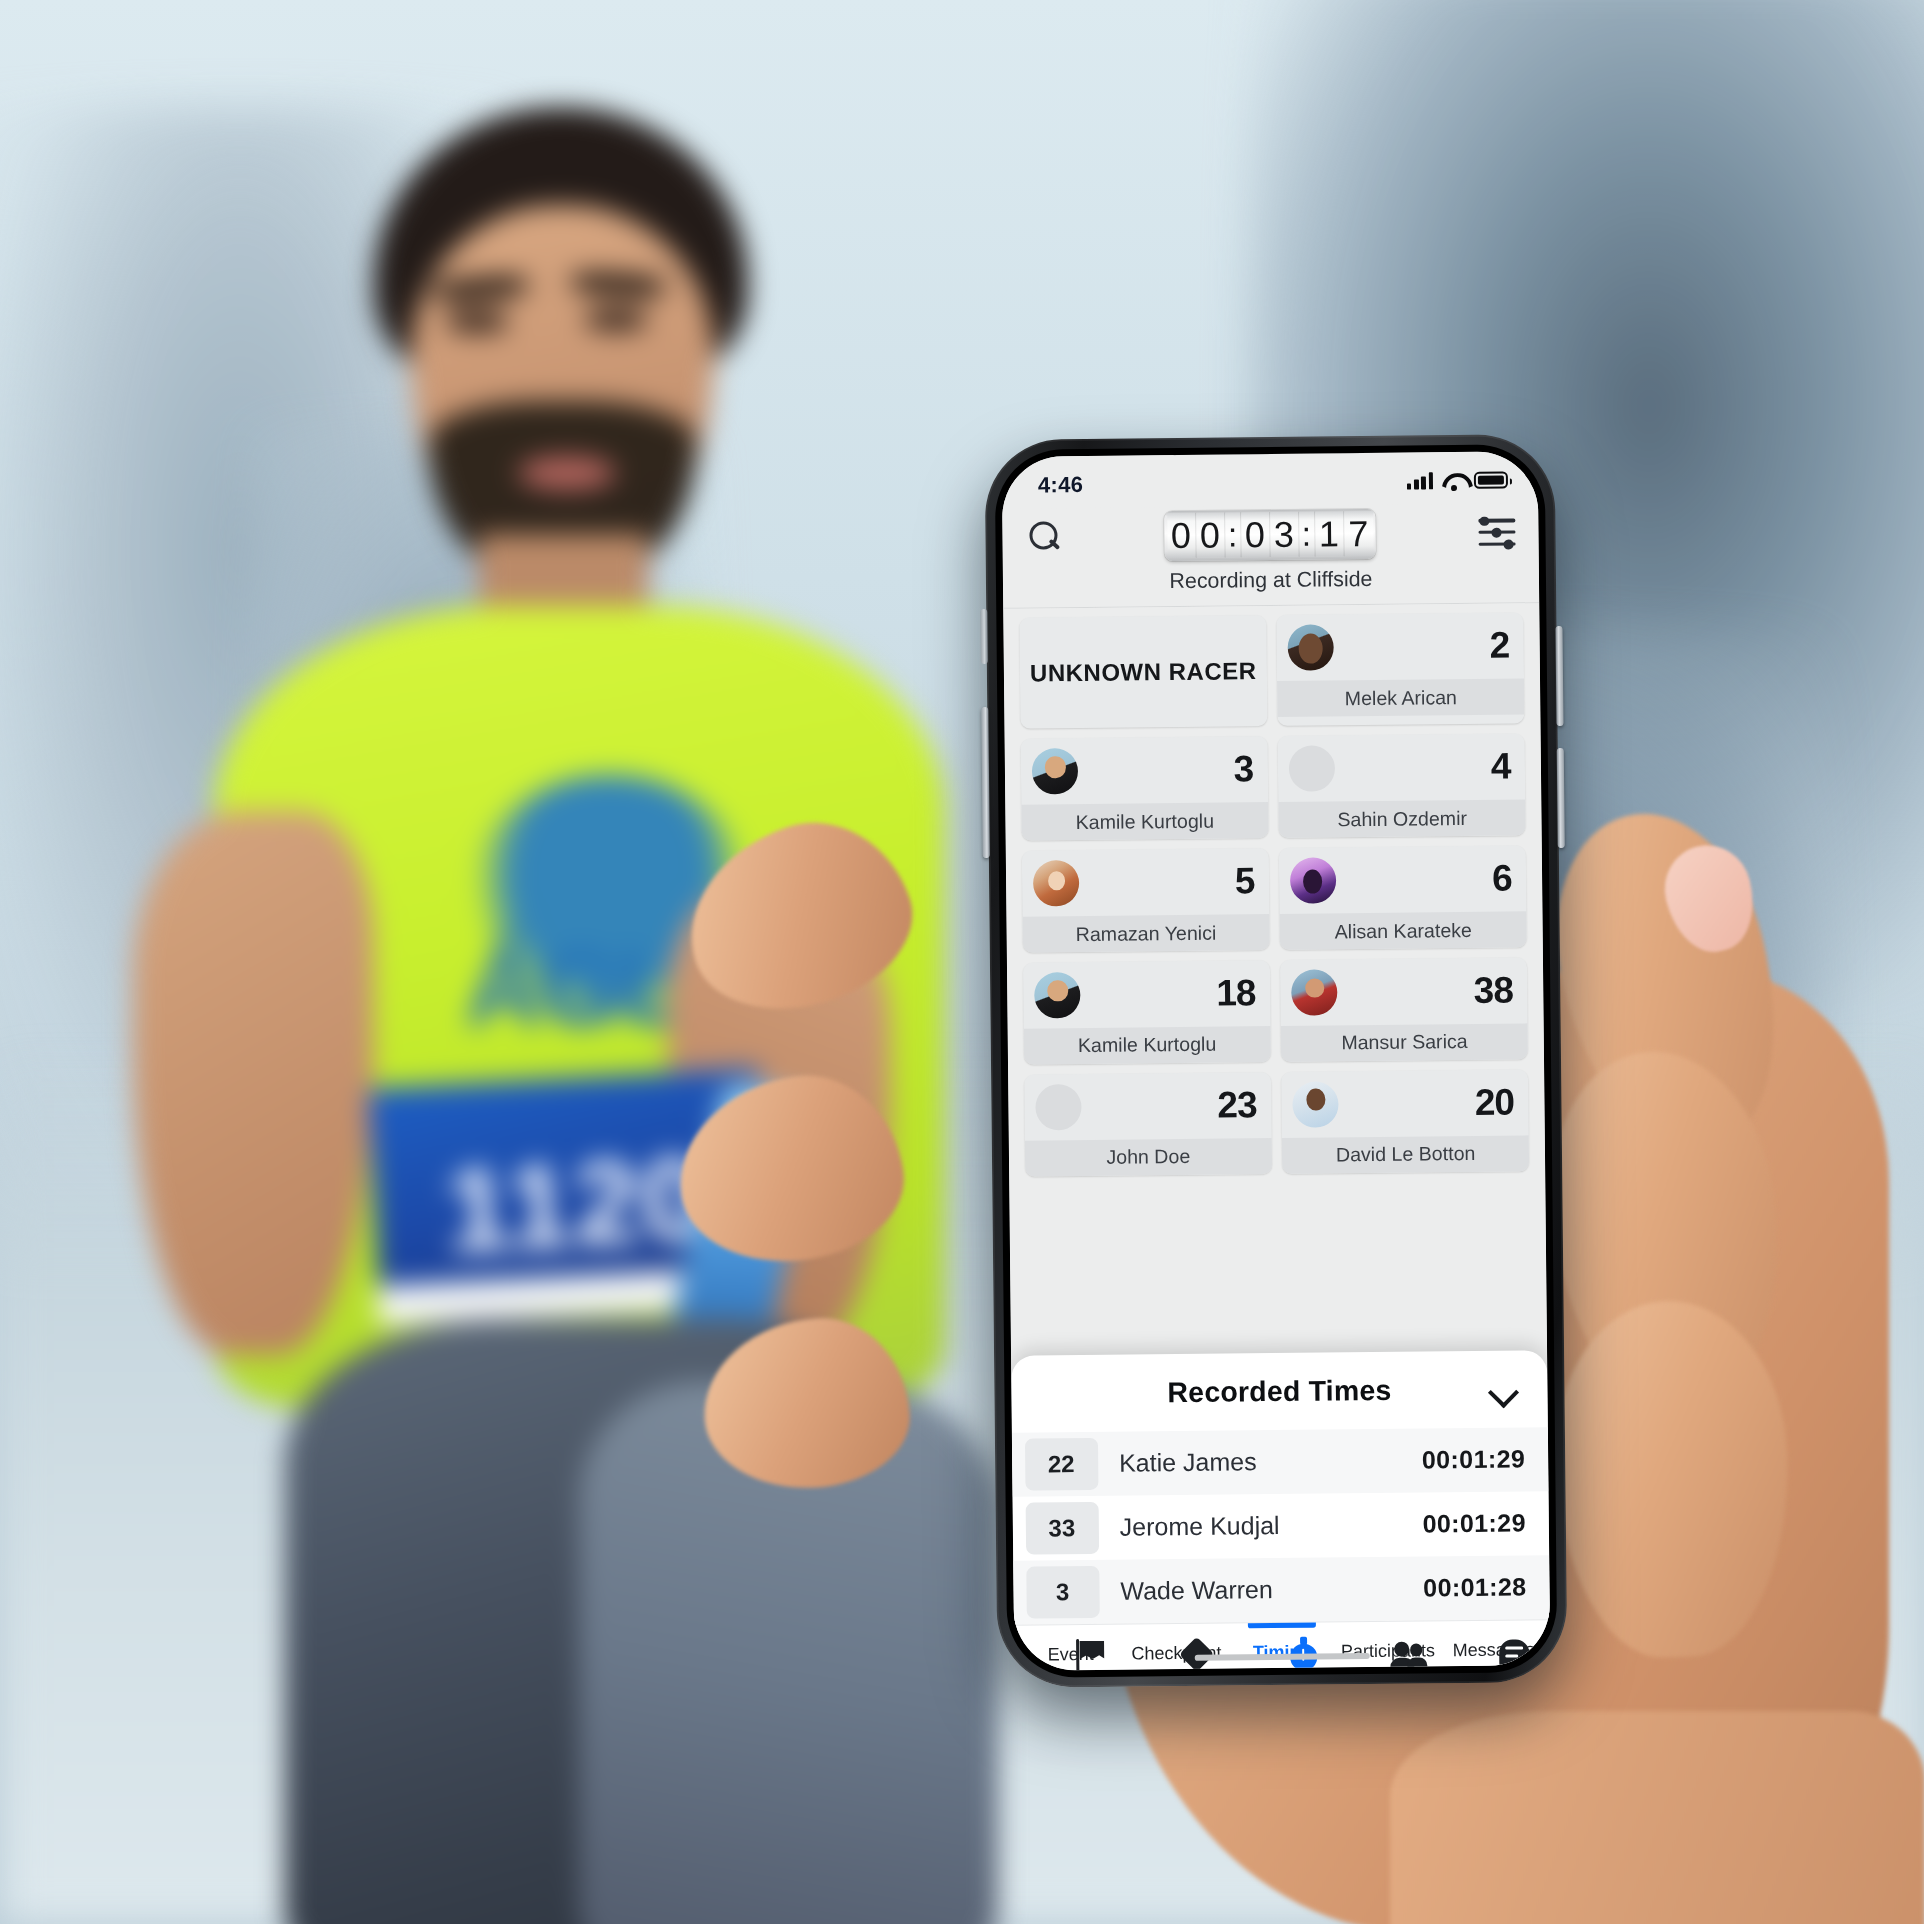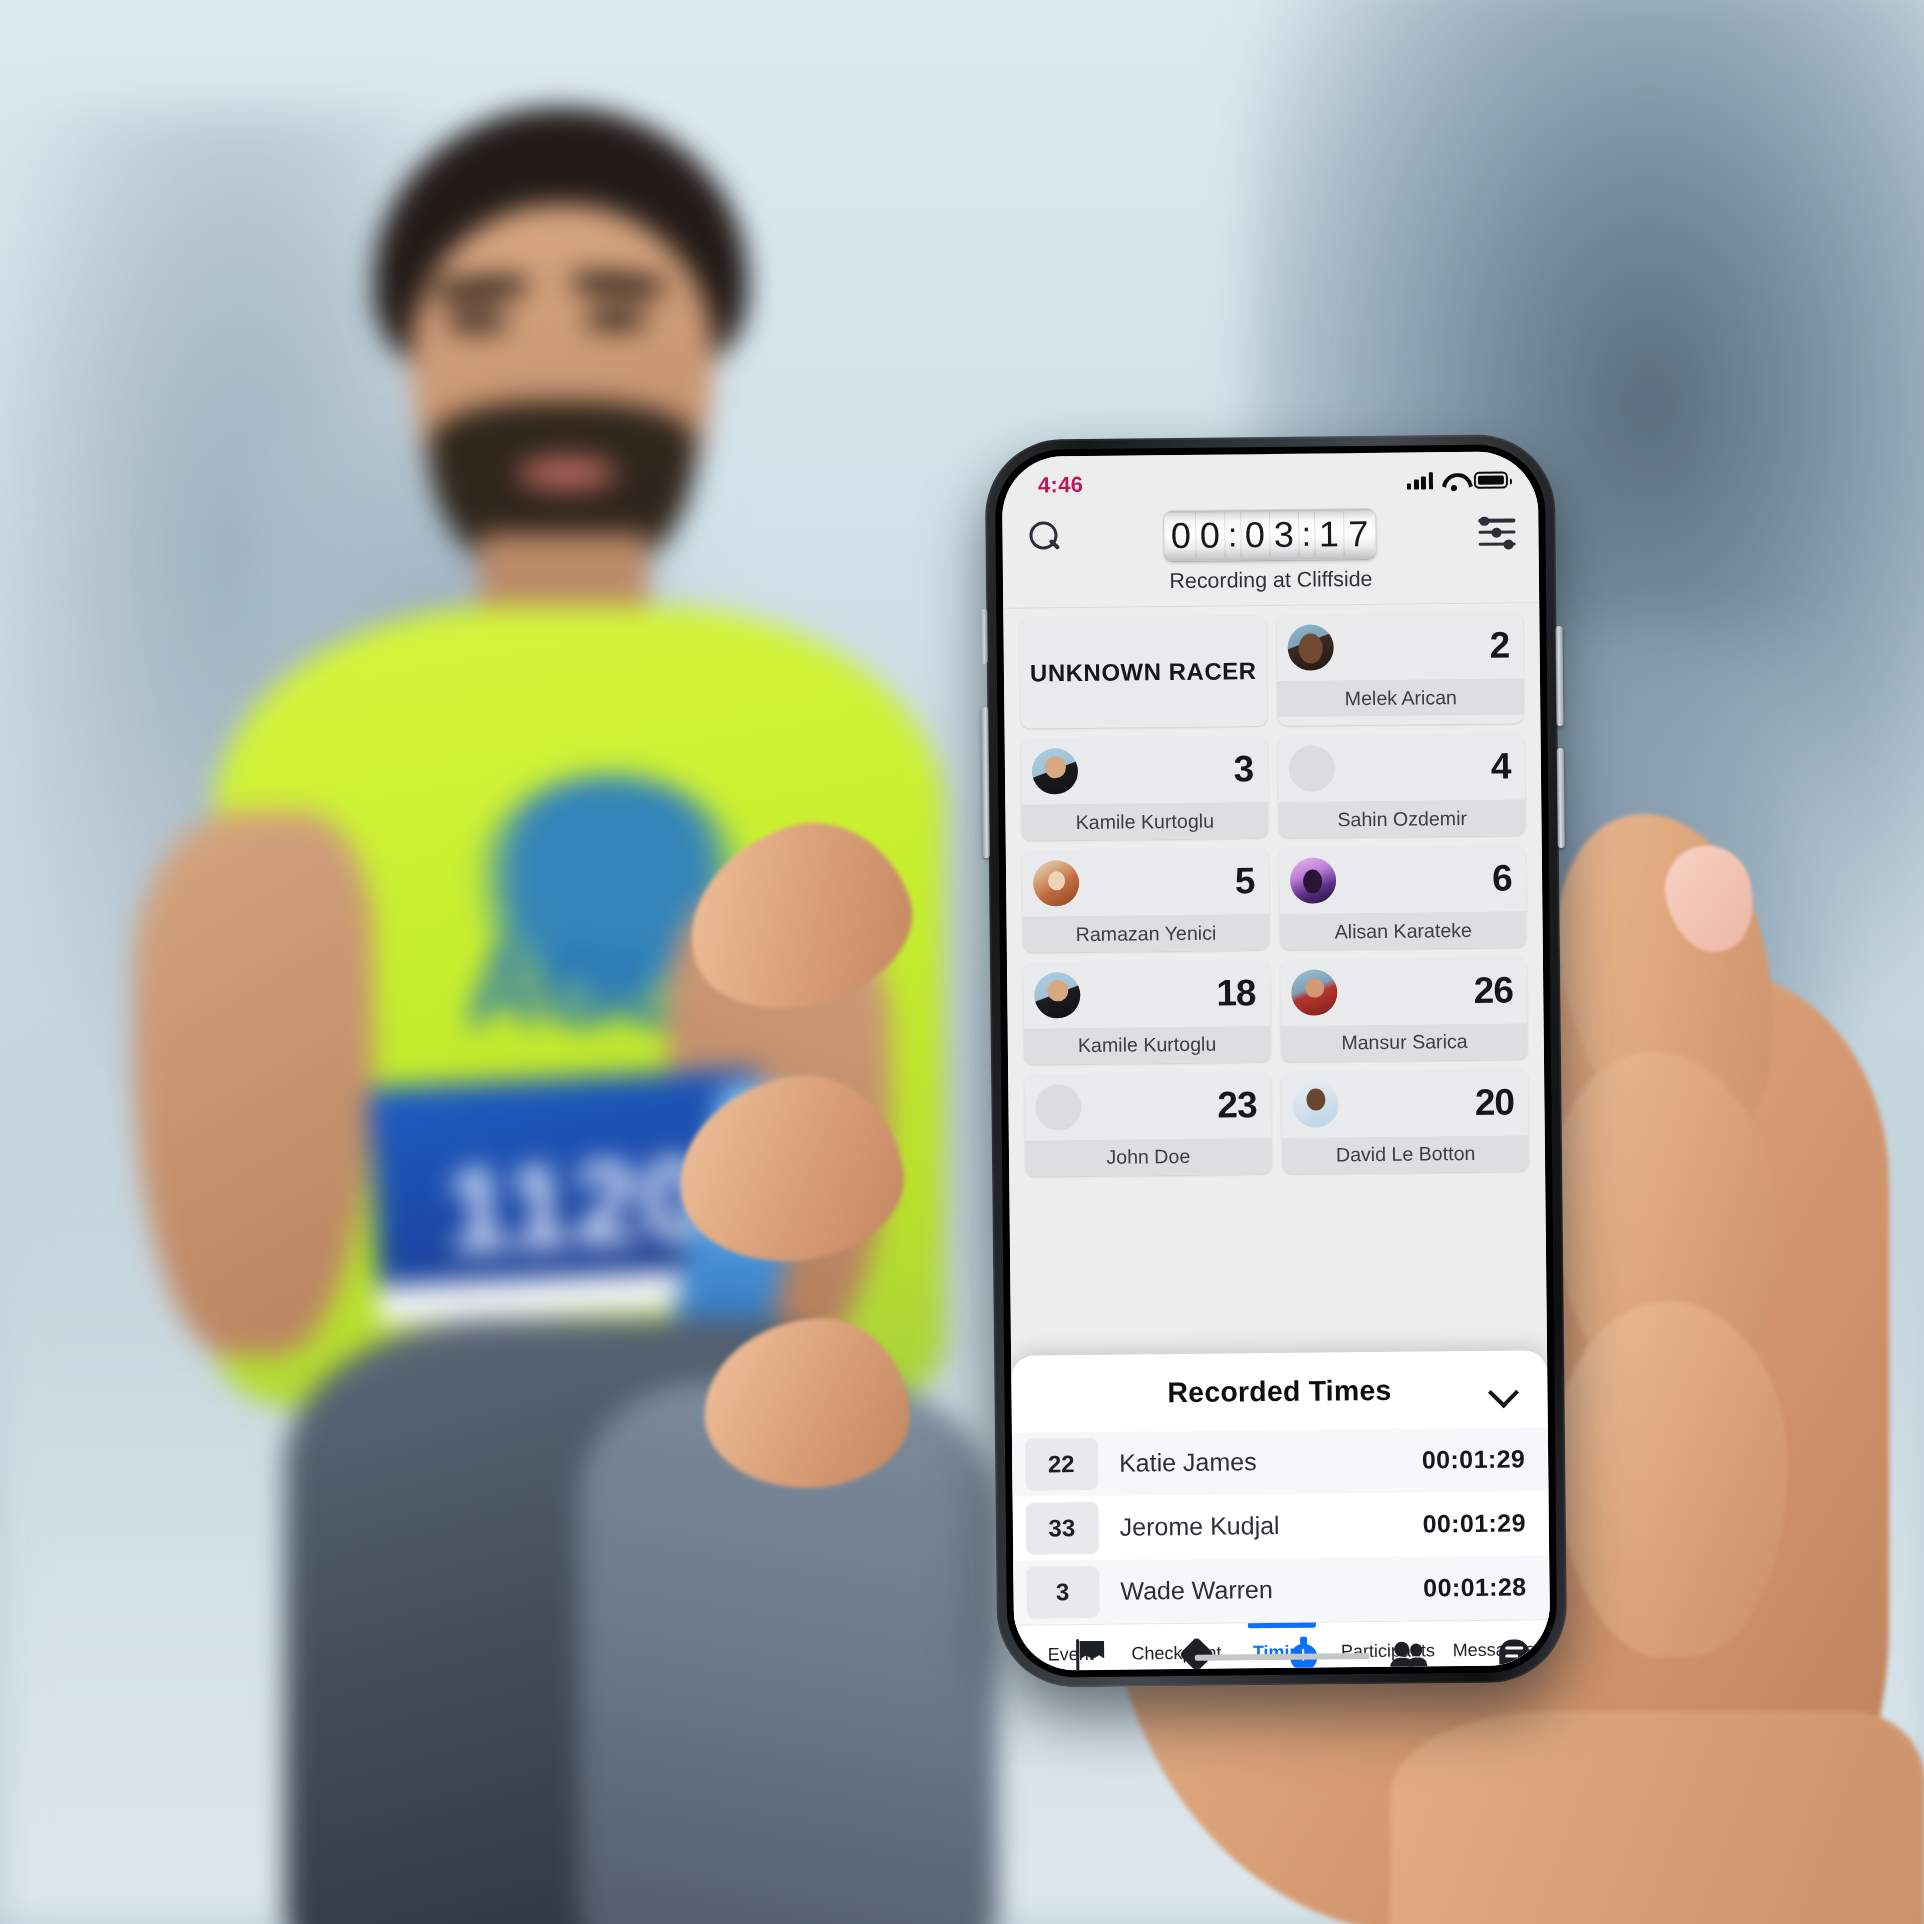--- a/index.html
+++ b/index.html
@@ -136,21 +136,21 @@
   
   .notch{ position:absolute; left:50%; top:0; transform:translateX(-50%);
     width:192px; height:46px; background:#000; border-radius:0 0 23px 23px; z-index:20;}
   .notch .cam{ position:absolute; right:46px; top:16px; width:15px; height:15px; border-radius:50%;
     background:radial-gradient(circle at 38% 34%, #2b4a6d 0%, #15233a 55%, #070b12 100%);}
   .notch .spk{ position:absolute; left:55px; top:19.6px; width:66px; height:7.1px; border-radius:3.6px; background:#0b0b0b;}
 
   
   .statusbar{ height:52px; flex:0 0 52px; display:flex; align-items:center;
     justify-content:space-between; padding:5.3px 30px 0 36px; background:#eceded; position:relative; z-index:21;}
-  .sb-time{ font-size:22px; font-weight:bold; color:#be185d; letter-spacing:0.3px;}
+  .sb-time{ font-size:22px; font-weight:bold; color:#0f172a; letter-spacing:0.3px;}
   .sb-right{ display:flex; align-items:center; gap:9px;}
   .sig{ display:flex; align-items:flex-end; gap:2.7px; height:17px;}
   .sig i{ width:4.5px; background:#0b0b0d; border-radius:0.9px; display:block;}
   .sig i:nth-child(1){height:6.2px} .sig i:nth-child(2){height:9.8px}
   .sig i:nth-child(3){height:13.4px} .sig i:nth-child(4){height:17px}
   .wifi{ width:23px; height:17px; position:relative;}
   .wifi::before{ content:""; position:absolute; left:0; top:0.9px; width:23px; height:23px;
     border:4.5px solid #0b0b0d; border-radius:50%;
     clip-path:polygon(0 0,100% 0,100% 42%,50% 62%,0 42%); }
   .wifi::after{ content:""; position:absolute; left:9px; top:12.5px; width:6.2px; height:6.2px;
@@ -421,21 +421,21 @@
           <div class="card">
             <div class="top">
               <div class="avatar av-b"></div>
               <div class="num">18</div>
             </div>
             <div class="namebar">Kamile Kurtoglu</div>
           </div>
           <div class="card">
             <div class="top">
               <div class="avatar av-e"></div>
-              <div class="num">26</div>
+              <div class="num">38</div>
             </div>
             <div class="namebar">Mansur Sarica</div>
           </div>
           <div class="card">
             <div class="top">
               <div class="avatar blank"></div>
               <div class="num">23</div>
             </div>
             <div class="namebar">John Doe</div>
           </div>

